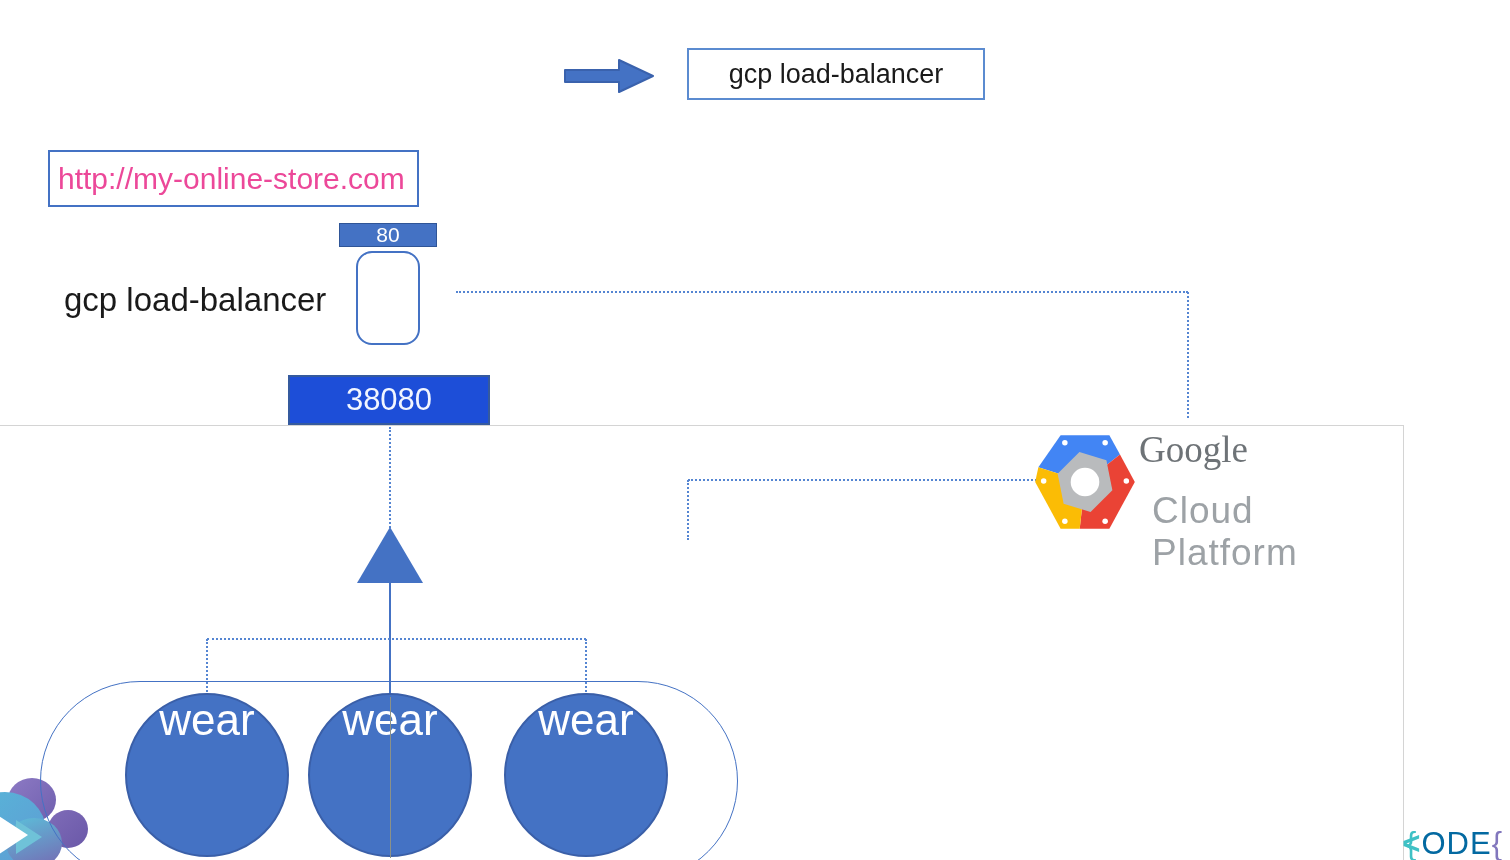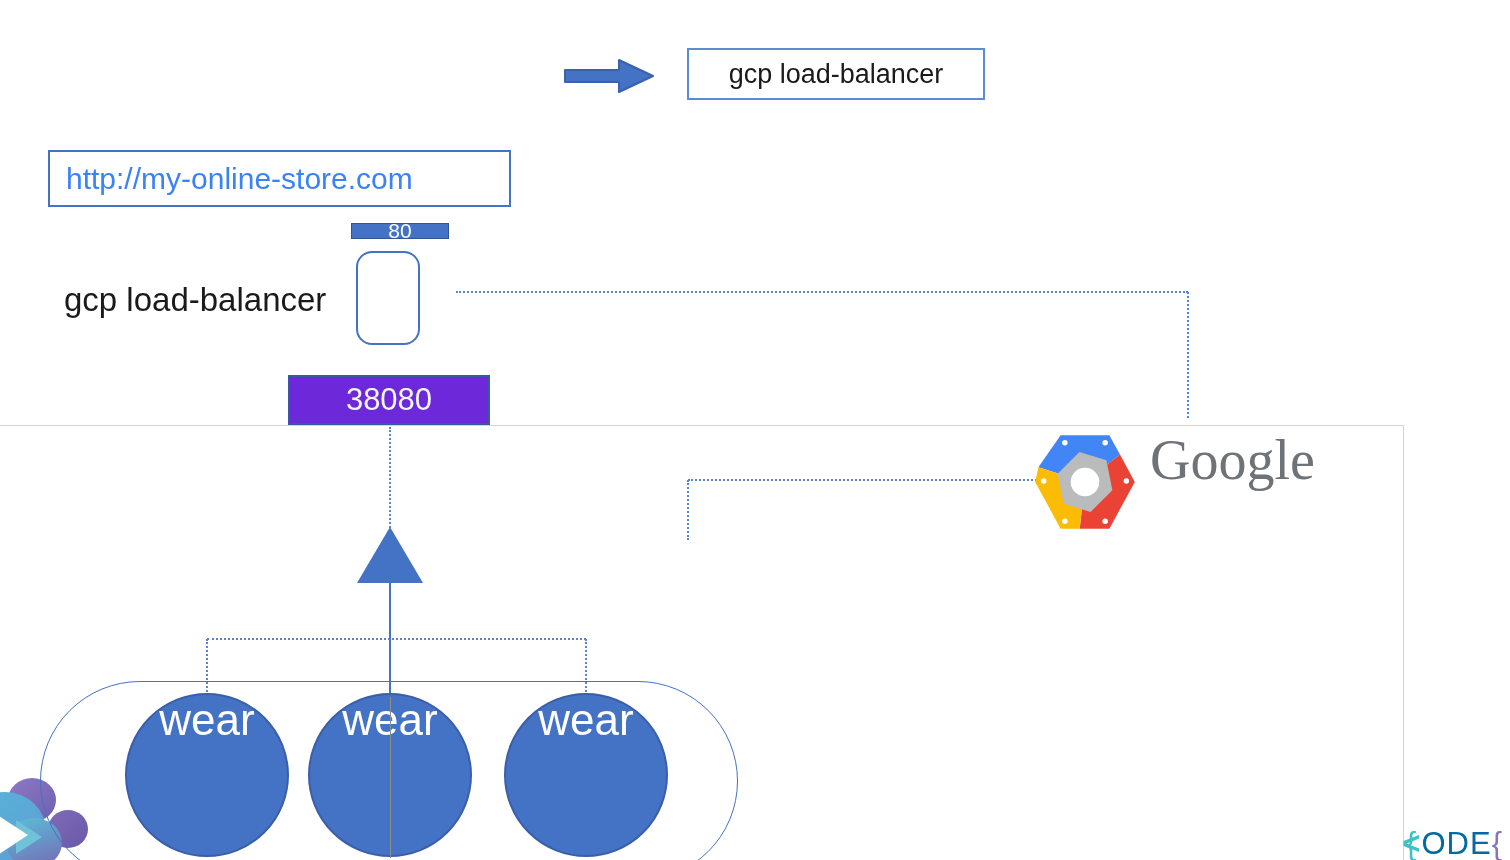--- a/index.html
+++ b/index.html
@@ -11,32 +11,32 @@
   .domain-box { position:absolute; left:52px; top:48px; width:428px; height:52px;
     background:linear-gradient(180deg,#5282d8 0%,#4472c4 55%,#3f6cbd 100%);
     border:2px solid #3a62ad; display:flex; align-items:center; justify-content:center;
     color:#fff; font-size:28px; }
   .lb-box-top { position:absolute; left:687px; top:48px; width:298px; height:52px;
     background:#fff; border:2px solid #5b8bd0; display:flex; align-items:center; justify-content:center;
     color:#1a1a1a; font-size:27px; }
   .arrow-icon { position:absolute; left:563px; top:57px; }
 
   
-  .url-box { position:absolute; left:48px; top:150px; width:463px; height:57px;
+  .url-box { position:absolute; left:48px; top:150px; width:371px; height:57px;
     background:#fff; border:2px solid #4472c4; display:flex; align-items:center;
-    padding-left:16px; color:#3b82f6; font-size:30px; }
+    padding-left:8px; color:#ec4899; font-size:30px; }
   .port80-capsule { position:absolute; left:356px; top:251px; width:64px; height:94px;
     background:#fff; border:2px solid #4472c4; border-radius:16px; z-index:4; }
-  .port80-box { position:absolute; left:339px; top:223px; width:98px; height:16px;
+  .port80-box { position:absolute; left:339px; top:223px; width:98px; height:24px;
     background:#4472c4; border:1px solid #2f5597; display:flex; align-items:center; justify-content:center;
-    color:#fff; font-size:21px; z-index:5;margin-left:12px; }
+    color:#fff; font-size:21px; z-index:5; }
   .lb-label { position:absolute; left:64px; top:281px; color:#1a1a1a; font-size:33px; z-index:5; }
 
   .nodeport-box { position:absolute; left:288px; top:375px; width:202px; height:50px;
-    background:#6d28d9; border:2px solid #355a9e; display:flex; align-items:center; justify-content:center;
+    background:#1d4ed8; border:2px solid #355a9e; display:flex; align-items:center; justify-content:center;
     color:#f2f6ff; font-size:31px; z-index:5; }
 
   
   .dot-h { position:absolute; border-top:2px dotted #5585d2; height:0; z-index:3; }
   .dot-v { position:absolute; border-left:2px dotted #5585d2; width:0; z-index:3; }
   .elbow1-h { left:456px; top:291px; width:732px; }
   .elbow1-v { left:1187px; top:292px; height:126px; }
   .elbow2-h { left:688px; top:479px; width:349px; }
   .elbow2-v { left:687px; top:480px; height:60px; }
   .svc-drop { left:389px; top:427px; height:101px; }
@@ -53,22 +53,22 @@
     border-left:33px solid transparent; border-right:33px solid transparent;
     border-bottom:56px solid #4472c4; z-index:4; }
   .svc-label { position:absolute; left:437px; top:535px; color:#4477cc;
     font-size:24px; font-weight:600; z-index:4; }
 
   
   .gcp-panel { position:absolute; left:-20px; top:425px; width:1424px; height:460px;
     background:#ffffff; border:1px solid #d4d4d4; z-index:1; }
   .gcp-logo { position:absolute; left:1032px; top:428px; width:370px; height:115px; z-index:4; }
   .gcp-hex { position:absolute; left:0; top:4px; }
-  .gcp-word { position:absolute; left:118px; top:0px; font-family:"Liberation Serif", serif;
-    color:#6e7377; font-size:56px; }
+  .gcp-word { position:absolute; left:107px; top:0px; font-family:"Liberation Serif", serif;
+    color:#6e7377; font-size:37px; }
   .gcp-sub { position:absolute; left:120px; top:62px; font-family:"Liberation Sans", sans-serif;
     font-weight:300; color:#9da2a6; font-size:37px; letter-spacing:1px; }
 
   
   .node-rect { position:absolute; left:40px; top:681px; width:698px; height:200px;
     border:1.5px solid #4472c4; border-radius:105px; background:transparent; z-index:2; }
   .pod { position:absolute; width:164px; height:164px; border-radius:50%;
     background:#4472c4; border:2px solid #3a5fa8; display:flex; justify-content:center;
     color:#fff; font-size:44px; z-index:5; }
   .pod-1 { left:125px; top:693px; }
@@ -137,20 +137,21 @@
         <circle cx="50" cy="46" r="13.5" fill="#ffffff"></circle>
         <circle cx="31" cy="9" r="2.6" fill="#ffffff"></circle>
         <circle cx="69" cy="9" r="2.6" fill="#ffffff"></circle>
         <circle cx="89" cy="45" r="2.6" fill="#ffffff"></circle>
         <circle cx="69" cy="83" r="2.6" fill="#ffffff"></circle>
         <circle cx="31" cy="83" r="2.6" fill="#ffffff"></circle>
         <circle cx="11" cy="45" r="2.6" fill="#ffffff"></circle>
       </g>
     </svg>
     <div class="gcp-word">Google</div>
+    <div class="gcp-sub">Cloud Platform</div>
   </div>
 
   <div class="dot-v svc-drop"></div>
   <div class="svc-triangle"></div>
   <div class="dot-h elbow2-h"></div>
   <div class="dot-v elbow2-v"></div>
 
   <div class="solid-v"></div>
   <div class="dot-h pods-h"></div>
   <div class="dot-v pods-v-l"></div>

